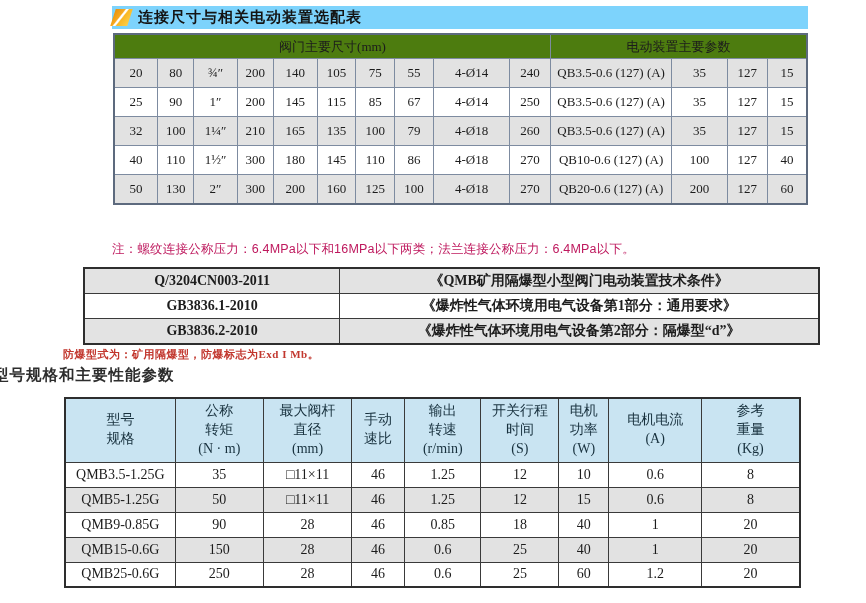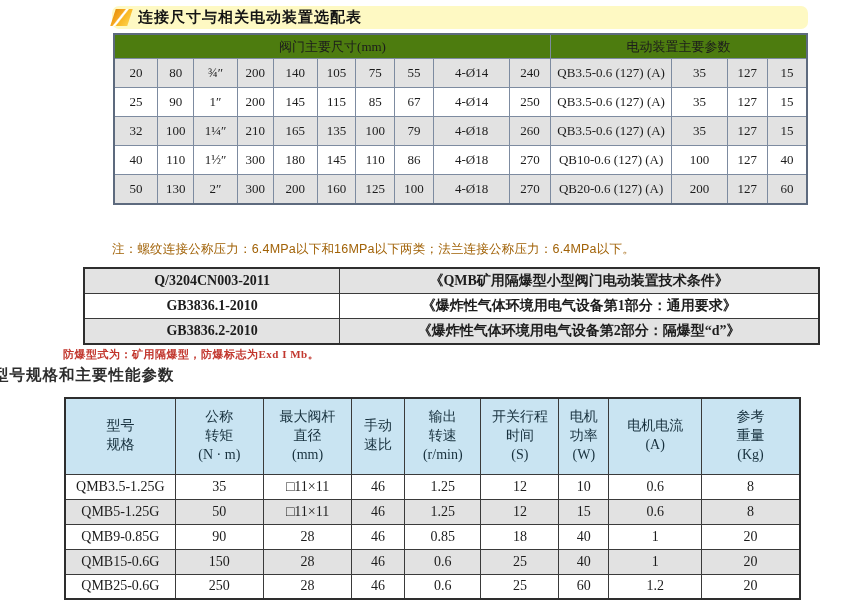--- a/index.html
+++ b/index.html
@@ -4,21 +4,21 @@
 <style>
   html,body{margin:0;padding:0;}
   body{
     width:866px;height:603px;position:relative;background:#ffffff;
     font-family:"Liberation Sans","DejaVu Sans",sans-serif;
     -webkit-font-smoothing:antialiased;overflow:hidden;
   }
   
   .title-bar{
     position:absolute;left:112px;top:6px;width:696px;height:23px;
-    background:#fef9c3;display:flex;align-items:center;border-radius:7px;
+    background:#7dd3fc;display:flex;align-items:center;
   }
   .title-icon{
     width:17px;height:17px;margin-left:1px;margin-right:8px;
     transform:skewX(-18deg);
     background:linear-gradient(115deg,#e8910c 0%,#f6a81f 38%,#ffffff 44%,#ffffff 50%,#f9b723 56%,#fccf4a 100%);
   }
   .page-title{font-size:15px;font-weight:bold;color:#141414;letter-spacing:1px;}
 
   
   table{border-collapse:collapse;table-layout:fixed;}
@@ -35,21 +35,21 @@
   .dim-table{border:2px solid #5d6a7e;}
   .dim-table .group-row th{height:23px;background:#4d7c0f;font-size:13px;}
   .dim-table .col-row th{height:32px;background:#fdfefe;font-size:12.5px;line-height:1.15;}
   .dim-table tbody tr{height:29px;}
   .dim-table tbody tr:nth-child(odd) td{background:#e2e2e2;}
   .dim-table tbody tr:nth-child(even) td{background:#ffffff;}
 
   
   .note{
     position:absolute;left:112px;top:241px;width:720px;
-    font-size:12.5px;color:#a16207;font-weight:500;letter-spacing:0.2px;
+    font-size:12.5px;color:#be185d;font-weight:500;letter-spacing:0.2px;
   }
 
   
   .std-table{position:absolute;left:64px;top:267px;width:737px;border:2px solid #2e2e2e;margin-left:19px;}
   .std-table td{border:1px solid #3a3a3a;font-size:14px;font-weight:600;height:24px;}
   .std-table tbody tr:nth-child(odd) td{background:#e3e3e3;}
   .std-table tbody tr:nth-child(even) td{background:#ffffff;}
 
   
   .explosion-note{
@@ -60,21 +60,21 @@
 
   
   .section-title{
     position:absolute;left:-7px;top:365px;
     font-size:15.5px;font-weight:bold;color:#2d2d2d;letter-spacing:1px;
   }
 
   
   .perf-table{position:absolute;left:64px;top:397px;width:737px;border:2px solid #2e2e2e;}
   .perf-table th,.perf-table td{border:1px solid #3a3a3a;}
-  .perf-table thead tr{height:76px;margin-top:6px;}
+  .perf-table thead tr{height:64px;margin-top:6px;}
   .perf-table thead th{background:#c9e4f2;font-size:14px;line-height:1.35;color:#17303d;}
   .perf-table tbody tr{height:25px;}
   .perf-table tbody td{font-size:14px;}
   .perf-table tbody tr:nth-child(even) td{background:#e2e2e2;}
   .perf-table tbody tr:nth-child(odd) td{background:#ffffff;}
 </style>
 </head>
 <body>
 
 <div class="title-bar">

